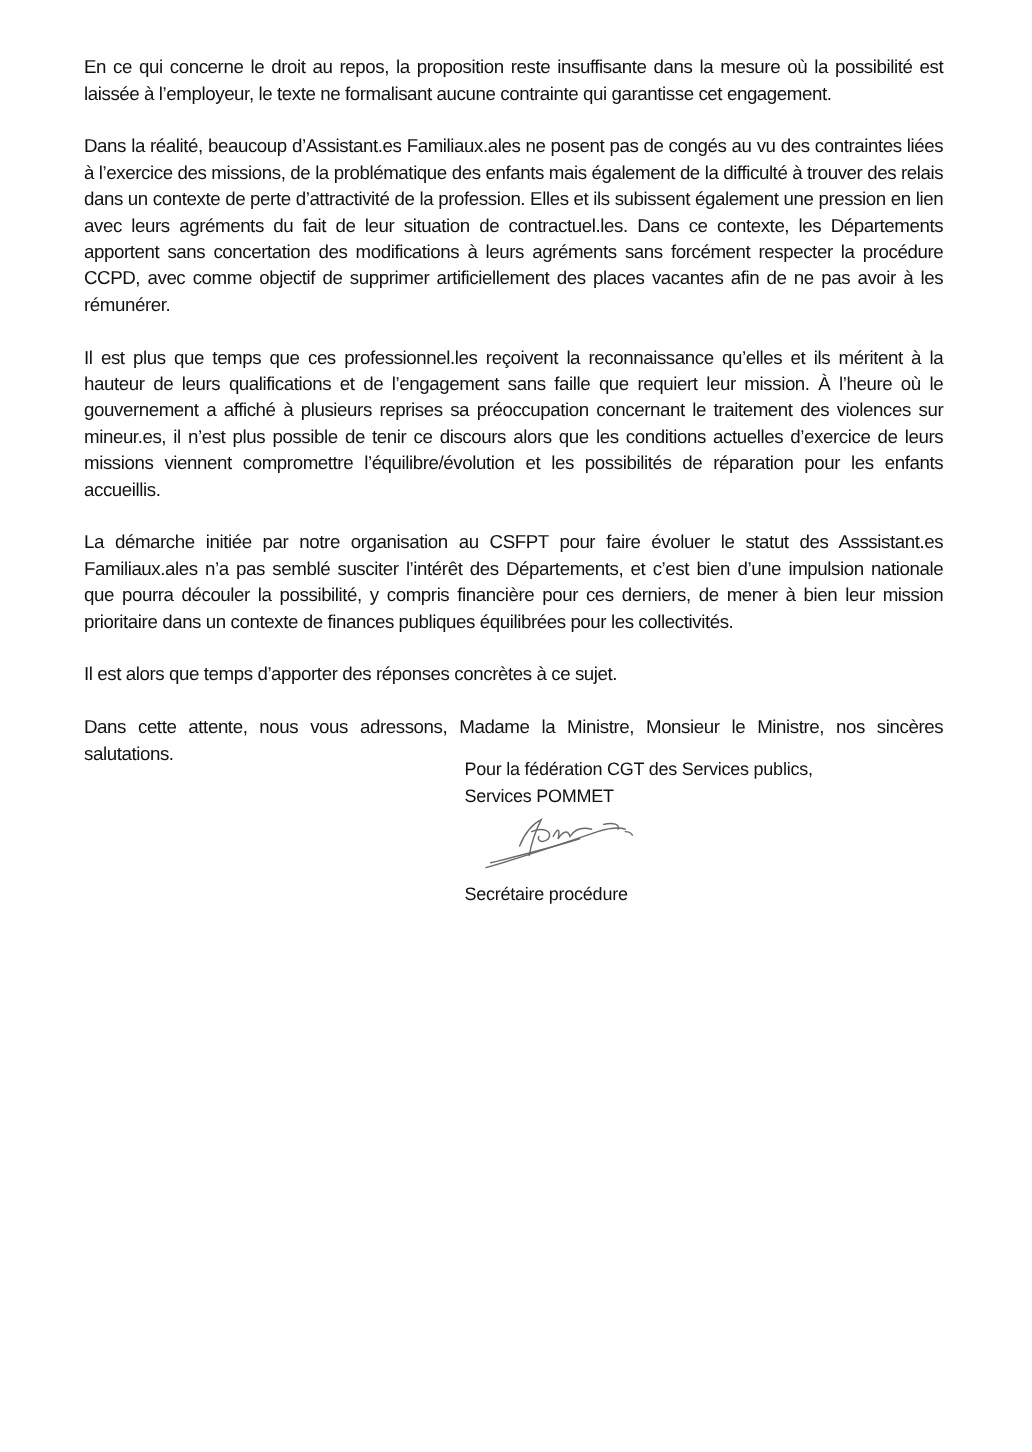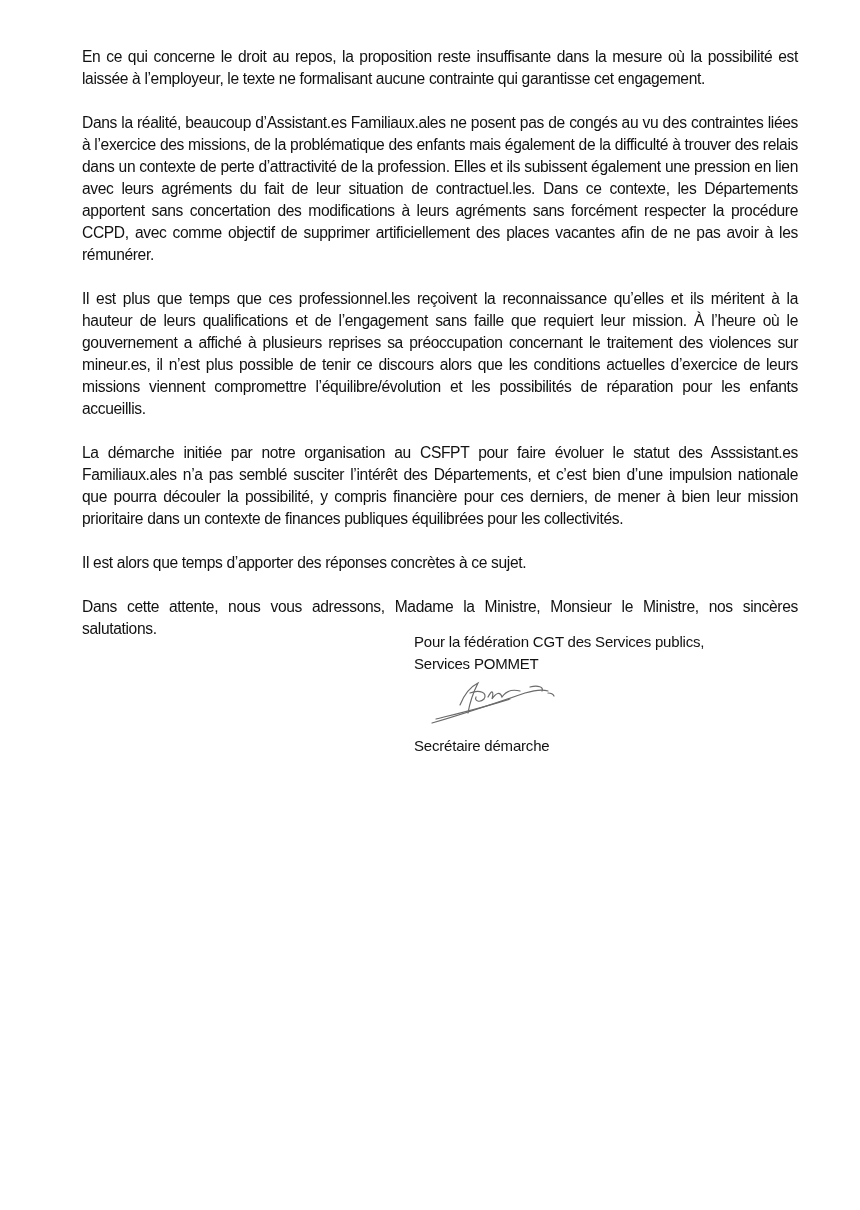--- a/index.html
+++ b/index.html
@@ -1,25 +1,25 @@
 <!DOCTYPE html>
 <html><head>
 <meta charset="utf-8">
 <style>
   html, body { margin: 0; padding: 0; background: #ffffff; }
   body { width: 860px; height: 1210px; position: relative; overflow: hidden; }
   .page {
-    position: absolute; left: 82px; top: 46px; width: 716px;
+    position: absolute; left: 70px; top: 46px; width: 716px;
     font-family: "Liberation Sans Narrow", "Liberation Sans", sans-serif;
     font-size: 15.6px; line-height: 22px; color: #111;
     letter-spacing: -0.35px;
   }
   .para { margin: 0 0 22px 0; text-align: justify; text-align-last: left; }
   .sig {
-    position: absolute; left: 414px; top: 631px; width: 360px;
+    position: absolute; left: 387px; top: 631px; width: 360px;
     font-family: "Liberation Sans", sans-serif; font-size: 15px; line-height: 22px; color: #111;
     letter-spacing: -0.2px;
   }
   .sig-line { display: block; white-space: nowrap; }
   .signature { display: block; width: 125px; height: 50px; margin: 4px 0 6px 16px; }
 </style>
 </head>
 <body>
 
 <div class="page">
@@ -38,14 +38,14 @@
     <g fill="none" stroke="#6a6a6a" stroke-width="1.2" stroke-linecap="round">
       <path d="M2 44 C 30 36, 60 26, 95 14 C 105 11, 112 10, 118 12"></path>
       <path d="M6 40 C 30 34, 55 28, 80 20"></path>
       <path d="M30 26 C 34 16, 40 8, 48 4 C 44 12, 40 22, 38 34"></path>
       <path d="M40 14 C 50 10, 58 14, 54 20 C 50 24, 44 22, 46 18"></path>
       <path d="M58 18 C 62 10, 64 12, 62 20 C 66 14, 70 12, 72 18 C 76 12, 82 10, 90 12"></path>
       <path d="M100 8 C 108 6, 114 8, 112 12"></path>
       <path d="M118 14 C 121 14, 123 15, 124 17"></path>
     </g>
   </svg>
-  <span class="sig-line">Secrétaire démarche</span>
+  <span class="sig-line">Secrétaire procédure</span>
 </div>
 
 </body></html>

